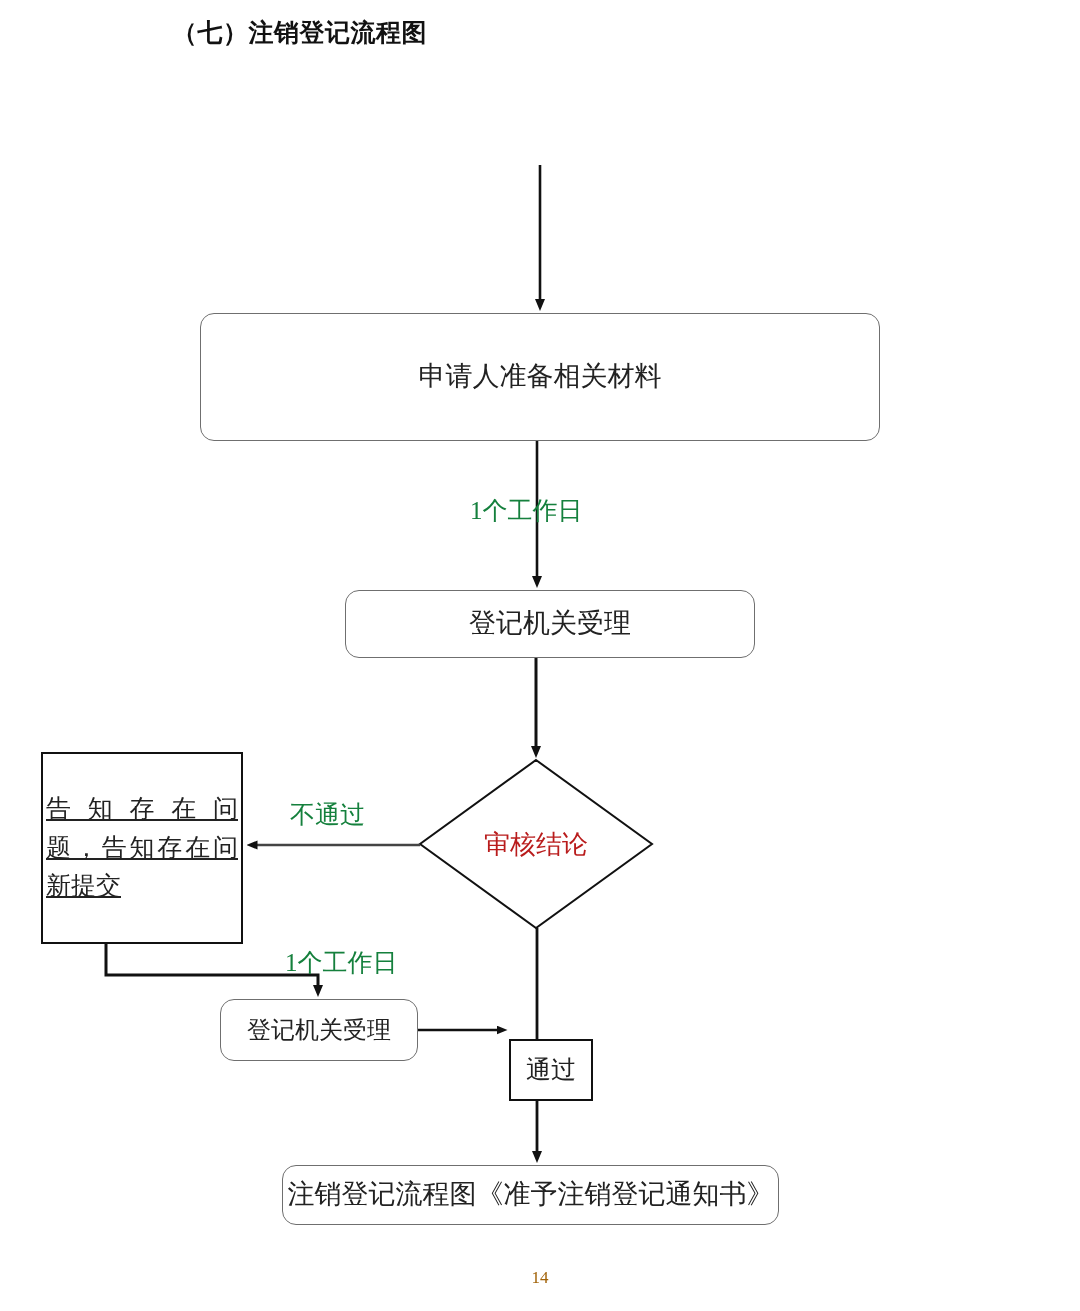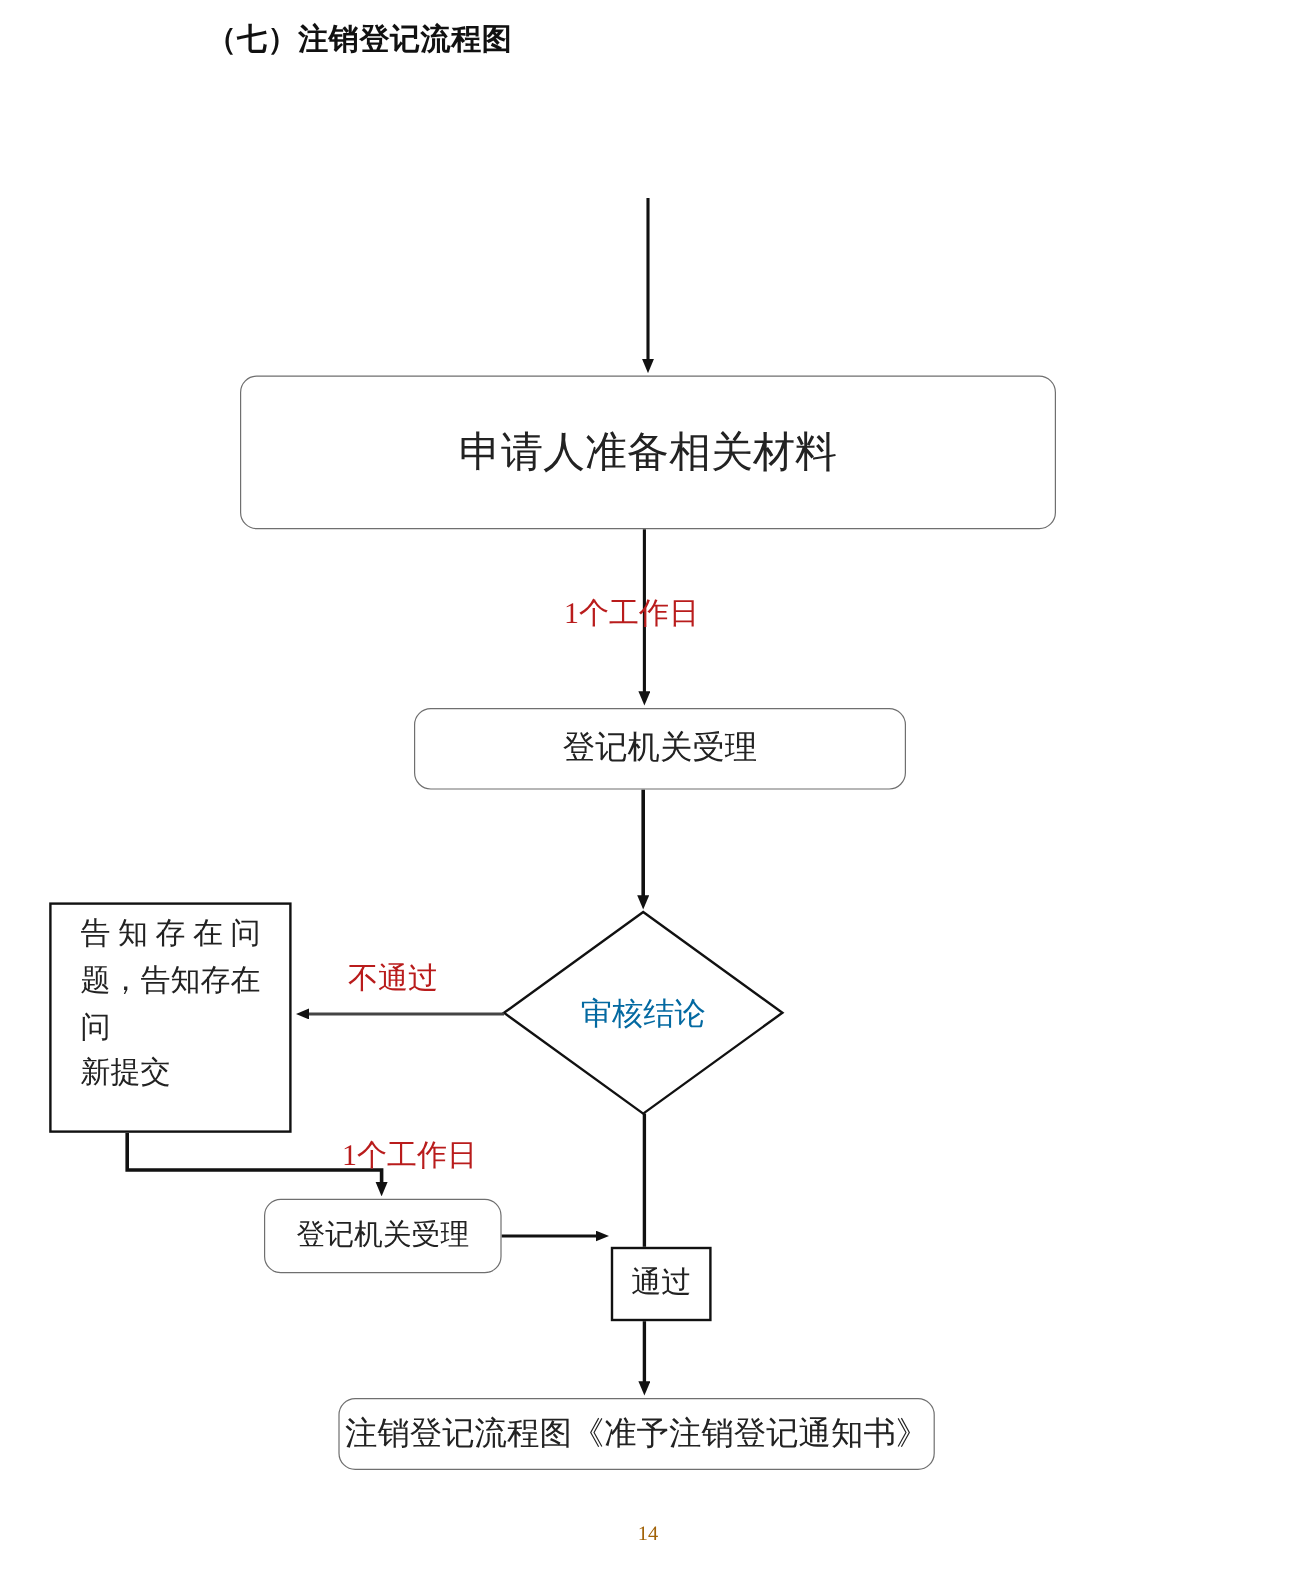--- a/index.html
+++ b/index.html
@@ -50,45 +50,46 @@
   #node-start {
     left: 389px; top: 97px; width: 303px; height: 68px;
     font-size: 27px;
     justify-content: flex-start;
     padding-top: 4px;
   }
   #node-prepare {
     left: 200px; top: 313px; width: 680px; height: 128px;
     padding: 4px 6px;
   }
-  #node-prepare .line1 { font-size: 35px; margin-bottom: 0; }
+  #node-prepare .line1 { font-size: 27px; margin-bottom: 0; }
   #node-prepare .line2 { font-size: 27px; white-space: nowrap; }
 
   #node-accept1 {
     left: 345px; top: 590px; width: 410px; height: 68px;
     font-size: 27px;
   }
   #node-accept2 {
     left: 220px; top: 999px; width: 198px; height: 62px;
     font-size: 24px;
   }
   #node-final {
     left: 282px; top: 1165px; width: 497px; height: 60px;
     font-size: 27px;
     white-space: nowrap;
   }
   #node-notify {
     left: 41px; top: 752px; width: 202px; height: 192px;
     border: 2px solid #111111;
     border-radius: 0;
     align-items: stretch;
-    justify-content: flex-start;
-    padding: 6px 24px;
+    justify-content: center;
+    padding: 6px 3px;
     font-size: 25px;
     line-height: 1.55;
+    text-decoration: underline;
   }
   #node-notify .just {
     text-align: justify;
     text-align-last: justify;
     text-justify: inter-character;
   }
   #node-notify .last {
     text-align: left;
     text-align-last: left;
   }
@@ -102,33 +103,33 @@
   #node-decision {
     position: absolute;
     left: 420px; top: 760px;
     width: 232px; height: 168px;
   }
   #node-decision .dlabel {
     position: absolute;
     left: 0; top: 0; width: 232px; height: 168px;
     display: flex; align-items: center; justify-content: center;
     font-size: 26px;
-    color: #0369a1;
+    color: #b91c1c;
   }
 
   svg.edges {
     position: absolute;
     left: 0; top: 0;
     width: 1080px; height: 1311px;
     pointer-events: none;
   }
   .edge-label {
     position: absolute;
     font-size: 25px;
-    color: #b91c1c;
+    color: #15803d;
     white-space: nowrap;
     background: transparent;
   }
   #label-day1 { left: 470px; top: 494px; }
   #label-fail { left: 290px; top: 798px; }
   #label-day2 { left: 285px; top: 946px; }
 
   #pagenum {
     position: absolute;
     left: 0; top: 1268px; width: 1080px;

